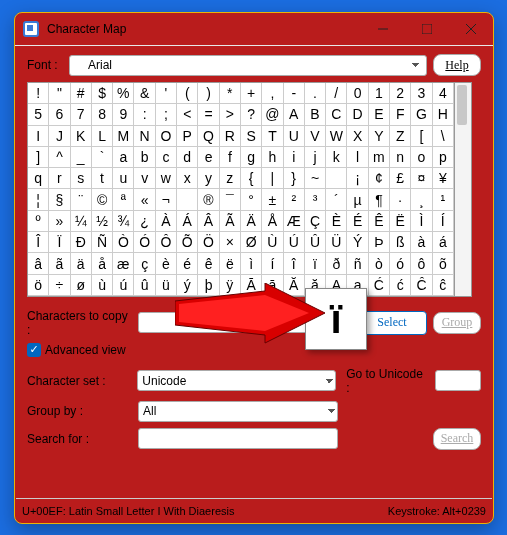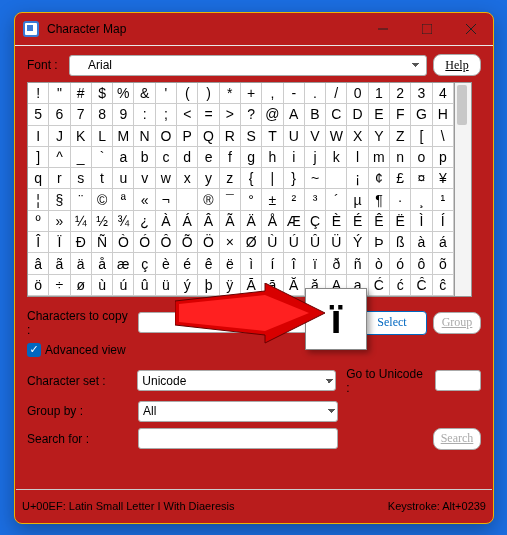--- a/index.html
+++ b/index.html
@@ -31,21 +31,21 @@
               justify-content:center;font-size:14px;font-family:Arial;color:#000;background:#fff;}
   .scroll{width:16px;border:1px solid #999;border-left:0;background:#f4f4f4;position:relative;}
   .scroll .thumb{position:absolute;top:2px;left:2px;width:10px;height:40px;background:#c8c8c8;border-radius:2px;}
   .gap{height:12px;}
   .select-btn{border:1px solid #0067c0;color:#0067c0;background:#fff;height:24px;width:70px;border-radius:4px;
               font:12px "Segoe UI";}
   .disabled{color:#aaa;}
   .chk{display:flex;align-items:center;gap:4px;margin:4px 0 10px;}
   .chk .box{width:14px;height:14px;border-radius:3px;background:#0067c0;color:#fff;display:flex;
             align-items:center;justify-content:center;font-size:11px;}
-  .status{position:absolute;left:1px;right:1px;bottom:1px;border-top:1px solid #ccc;height:33px;display:flex;
+  .status{position:absolute;left:1px;right:1px;bottom:1px;border-top:1px solid #ccc;height:24px;display:flex;
           align-items:center;padding:0 6px;font-size:11px;box-sizing:border-box;border-bottom-left-radius:8px;border-bottom-right-radius:8px;}
   .status .spacer{flex:1;}
   .popup{position:absolute;left:290px;top:275px;width:60px;height:60px;border:1px solid #888;
          box-shadow:3px 3px 6px rgba(0,0,0,.35);background:#fff;display:flex;align-items:center;justify-content:center;
          font:bold 40px Arial;}
   .arrow{position:absolute;left:160px;top:270px;pointer-events:none;}
 </style>
 </head>
 <body>
 

